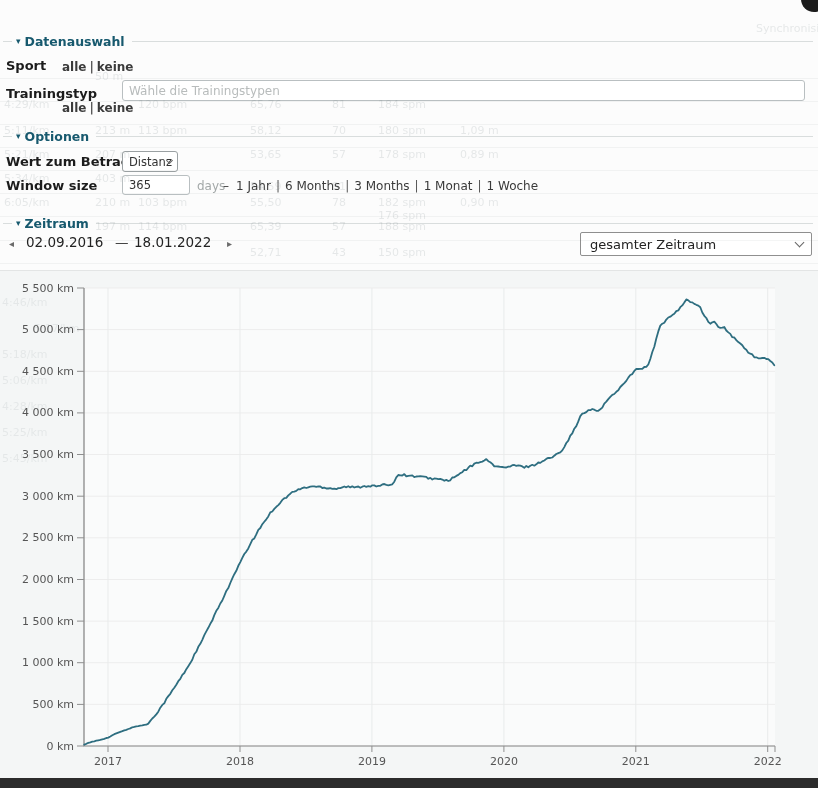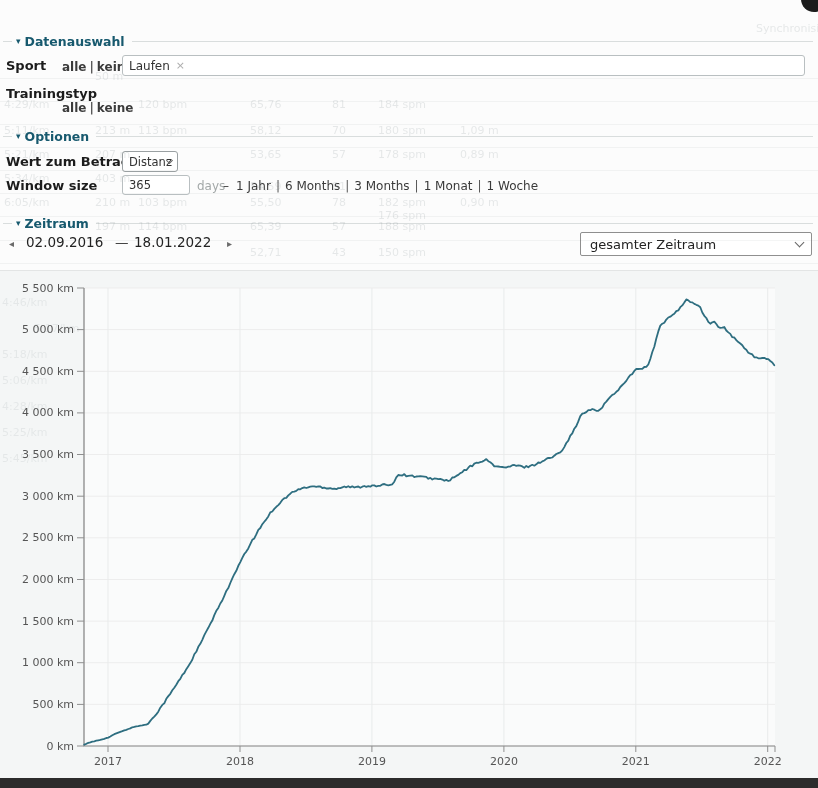--- a/index.html
+++ b/index.html
@@ -64,26 +64,25 @@
     <span class="rl"></span>
     <span class="tri">▾</span>
     <span class="lbl">Datenauswahl</span>
     <span class="rr"></span>
   </div>
 
   <div class="flabel" style="left:6px;top:58px;">Sport</div>
   <div class="ak" style="left:62px;top:60px;">
     <span>alle</span><span class="pipe">|</span><span>keine</span>
   </div>
-  <div class="tinput" style="left:122px;top:55px;width:683px;height:21px;">
-    <span>Laufen</span>
-    <span class="tag-x">×</span>
-  </div>
 
   <div class="flabel" style="left:6px;top:86px;">Trainingstyp</div>
+  <div class="tinput" style="left:122px;top:80px;width:683px;height:21px;">
+    <span class="placeholder">Wähle die Trainingstypen</span>
+  </div>
   <div class="ak" style="left:62px;top:101px;">
     <span>alle</span><span class="pipe">|</span><span>keine</span>
   </div>
 
   <div class="sec" style="top:129px;">
     <span class="rl"></span>
     <span class="tri">▾</span>
     <span class="lbl">Optionen</span>
     <span class="rr"></span>
   </div>

